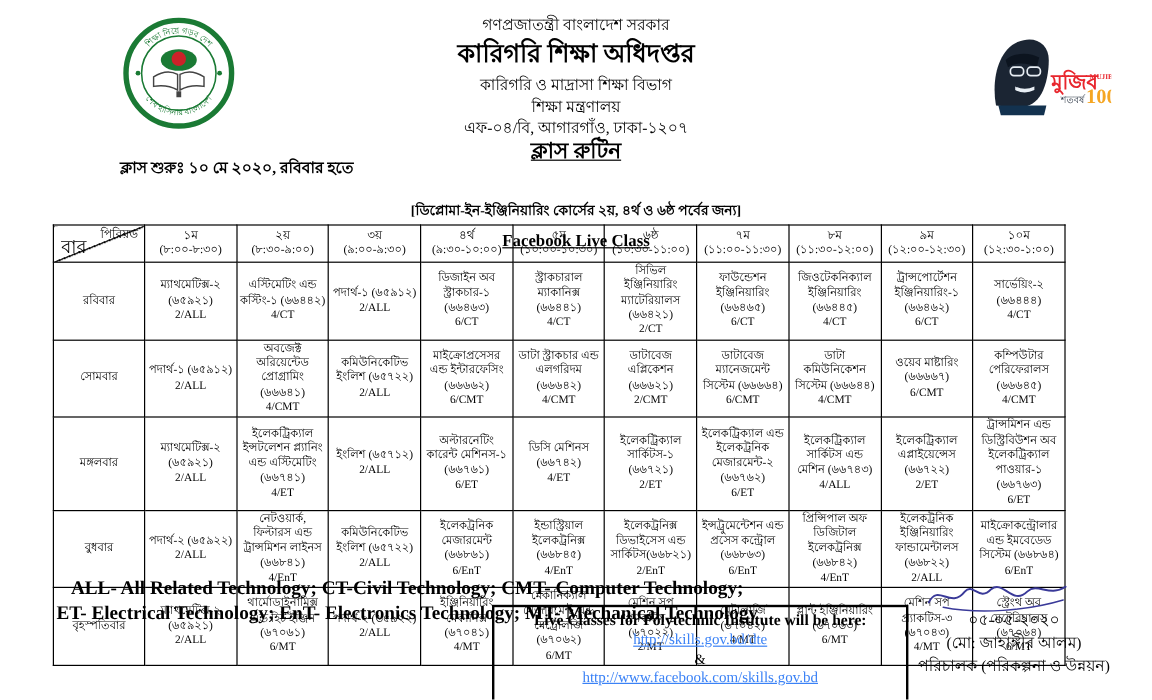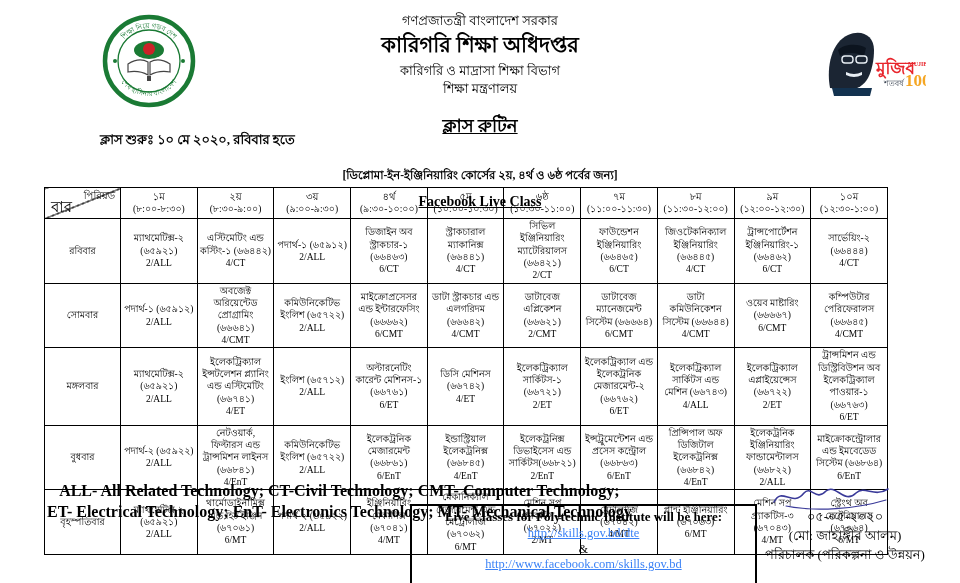--- a/index.html
+++ b/index.html
@@ -72,20 +72,21 @@
   .signature  { position:absolute; left:768px; top:482px; }
 </style>
 </head>
 <body>
 
 <div class="page-header">
   <div class="h-small">গণপ্রজাতন্ত্রী বাংলাদেশ সরকার</div>
   <div class="h-big">কারিগরি শিক্ষা অধিদপ্তর</div>
   <div class="h-small">কারিগরি ও মাদ্রাসা শিক্ষা বিভাগ</div>
   <div class="h-small">শিক্ষা মন্ত্রণালয়</div>
+  <div class="h-small">এফ-০৪/বি, আগারগাঁও, ঢাকা-১২০৭</div>
 </div>
 
 <div class="dte-logo">
   <svg width="94" height="94" viewBox="0 0 94 94">
     <defs>
       <path id="arcTop" d="M 14,47 A 33,33 0 0 1 80,47" fill="none"></path>
       <path id="arcBot" d="M 12,47 A 35,35 0 0 0 82,47" fill="none"></path>
     </defs>
     <circle cx="47" cy="47" r="44" fill="#ffffff" stroke="#1a7a34" stroke-width="4.5"></circle>
     <circle cx="47" cy="47" r="31" fill="#ffffff" stroke="#1a7a34" stroke-width="1.3"></circle>

